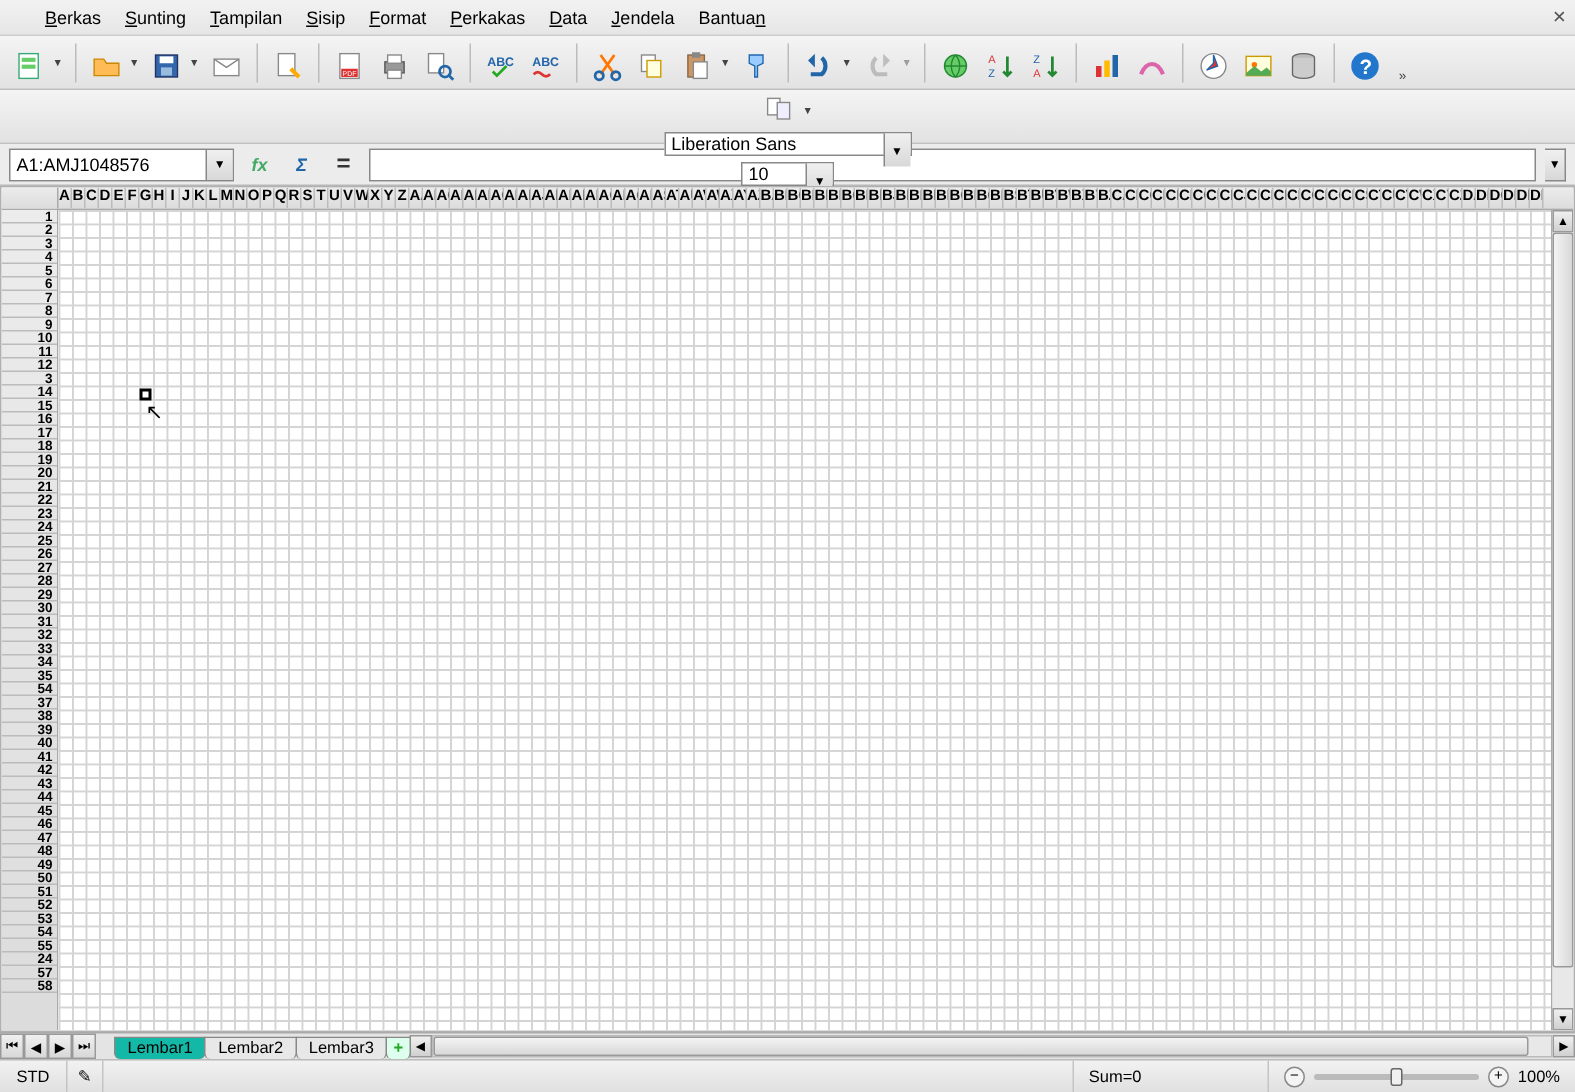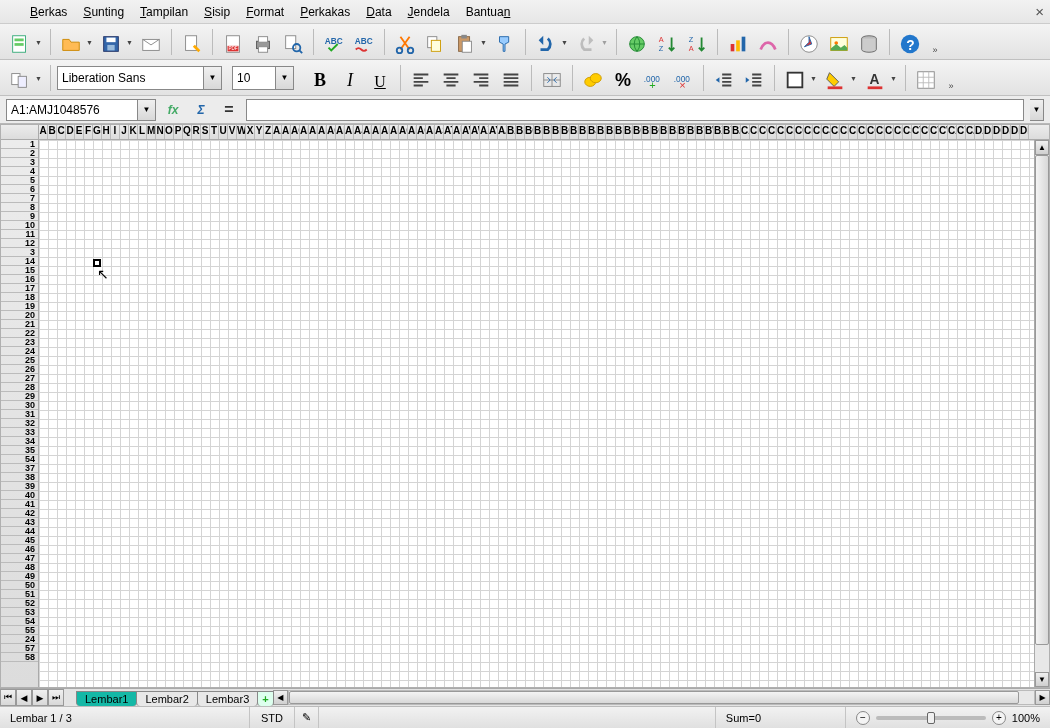--- a/index.html
+++ b/index.html
@@ -13,21 +13,21 @@
 
 
 .toolbar { height: 36px; background: linear-gradient(#f4f4f4,#e2e2e2); border-bottom: 1px solid #c0c0c0; display: flex; align-items: center; padding: 0 6px; gap: 2px; }
 .toolbar .sep { width: 1px; height: 26px; background: #bbb; margin: 0 4px; }
 .tbtn { width: 28px; height: 28px; display: flex; align-items: flex-end; justify-content: center; border: 1px solid transparent; border-radius: 3px; position: relative; }
 .tbtn svg { width: 22px; height: 22px; }
 .tbtn .drop { position: absolute; right: -9px; top: 10px; font-size: 7px; color: #444; }
 .tbtn.wdrop { margin-right: 10px; }
 .tbtn.expand { width: 18px; font-size: 9px; color: #444; }
 
-.toolbar2 { height: 36px; }
+.toolbar2 { height: 36px; flex-direction: column; }
 .combo { height: 24px; border: 1px solid #888; background: #fff; display: flex; align-items: center; padding: 0 4px; position: relative; }
 .combo .cbtn { position: absolute; right: 0; top: 0; width: 18px; height: 22px; background: linear-gradient(#f0f0f0,#d8d8d8); border-left: 1px solid #888; display: flex; align-items: center; justify-content: center; font-size: 8px; }
 .combo.font { width: 165px; }
 .combo.size { width: 62px; }
 
 
 .formulabar { height: 28px; background: #ececec; border-bottom: 1px solid #b8b8b8; display: flex; align-items: center; padding: 0 6px; gap: 6px; }
 .namebox { width: 150px; height: 22px; border: 1px solid #888; background: #fff; display: flex; align-items: center; padding: 0 4px; position: relative; font-size: 12px; }
 .namebox .cbtn { position: absolute; right: 0; top: 0; width: 18px; height: 20px; background: linear-gradient(#f0f0f0,#d8d8d8); border-left: 1px solid #888; display: flex; align-items: center; justify-content: center; font-size: 8px; }
 .fbtn { width: 22px; height: 22px; display: flex; align-items: center; justify-content: center; font-style: italic; font-weight: bold; color: #4a6; }
@@ -620,21 +620,20 @@
   <div class="hscroll">
     <div class="sb-btn">◀</div>
     <div class="sb-track">
         <div class="sb-thumb"></div>
       </div>
     <div class="sb-btn">▶</div>
   </div>
 </div>
 
 <div class="statusbar">
-  <div class="cell" style="width:250px">Lembar 1 / 3</div>
   <div class="cell" style="width:45px;justify-content:center">STD</div>
   <div class="cell" style="width:24px;justify-content:center">✎</div>
   <div class="cell flex"></div>
   <div class="cell" style="width:130px">Sum=0</div>
   <div class="zoom">
     <div class="zbtn">−</div>
     <div class="track">
         <div class="thumb"></div>
       </div>
     <div class="zbtn">+</div>

